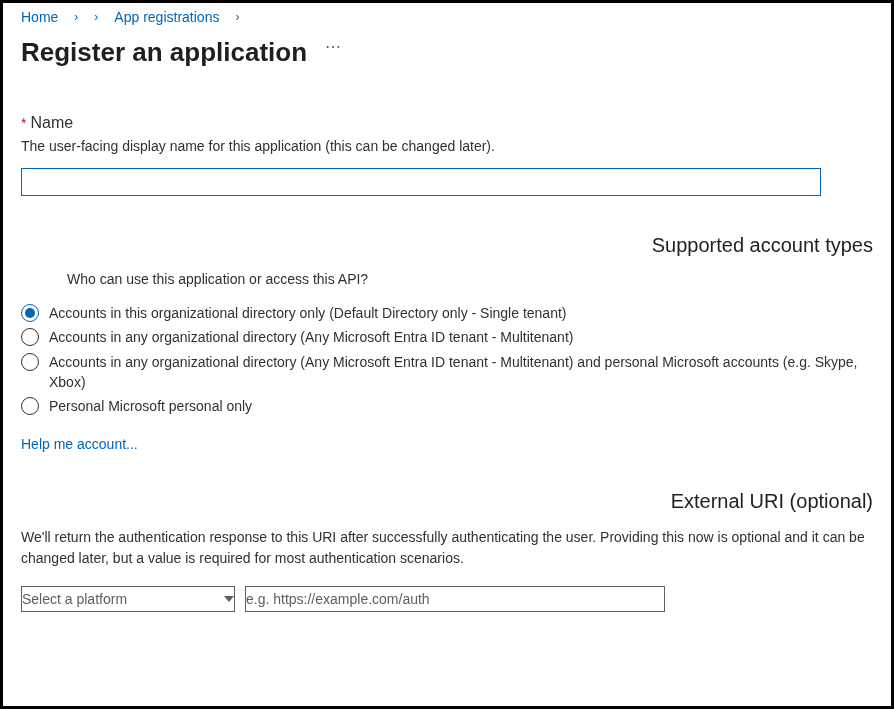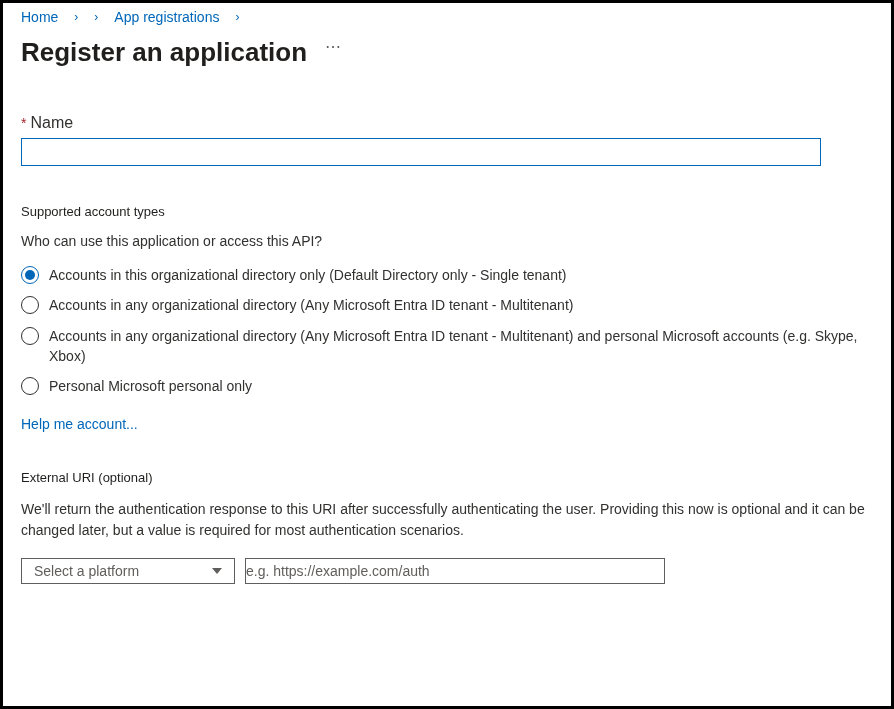--- a/index.html
+++ b/index.html
@@ -72,34 +72,36 @@
     .name-input {
       width: 800px;
       height: 28px;
       border: 1.5px solid #0066b8;
       padding: 3px 6px;
       font-family: inherit;
       font-size: 14px;
       outline: none;
     }
     .section-title {
-      font-size: 13px;
+      font-size: 20px;
       color: #201f1e;
       margin-bottom: 14px;
       font-weight: 400;
+      text-align: right;
     }
     .section-subtext {
       font-size: 14px;
       color: #323130;
       margin-bottom: 16px;
+      margin-left: 46px;
     }
     .radio-group {
       display: flex;
       flex-direction: column;
-      gap: 10px;
+      gap: 4px;
       margin-bottom: 20px;
     }
     .radio-option {
       display: flex;
       align-items: flex-start;
       gap: 10px;
       cursor: pointer;
     }
     .radio-circle {
       width: 18px;
@@ -140,21 +142,21 @@
       margin-bottom: 18px;
     }
     .redirect-row {
       display: flex;
       gap: 10px;
     }
     .platform-select {
       width: 214px;
       height: 26px;
       border: 1px solid #605e5c;
-      padding: 2px 12px;
+      padding: 2px 0;
       display: flex;
       align-items: center;
       justify-content: space-between;
       font-size: 14px;
       color: #605e5c;
       cursor: pointer;
       background: #fff;
     }
     .chevron {
       width: 0;
@@ -190,20 +192,21 @@
 <div class="page-title-row">
   <h1 class="page-title">Register an application</h1>
   <span class="more-dots">⋯</span>
 </div>
 
 <div class="section">
   <div class="field-label">
     <span class="required-star">*</span>
     <span>Name</span>
   </div>
+  <div class="field-hint">The user-facing display name for this application (this can be changed later).</div>
   <input type="text" class="name-input" value="" style="">
 </div>
 
 <div class="section">
   <div class="section-title">Supported account types</div>
   <div class="section-subtext">Who can use this application or access this API?</div>
 
   <div class="radio-group">
     <label class="radio-option">
       <span class="radio-circle selected">

